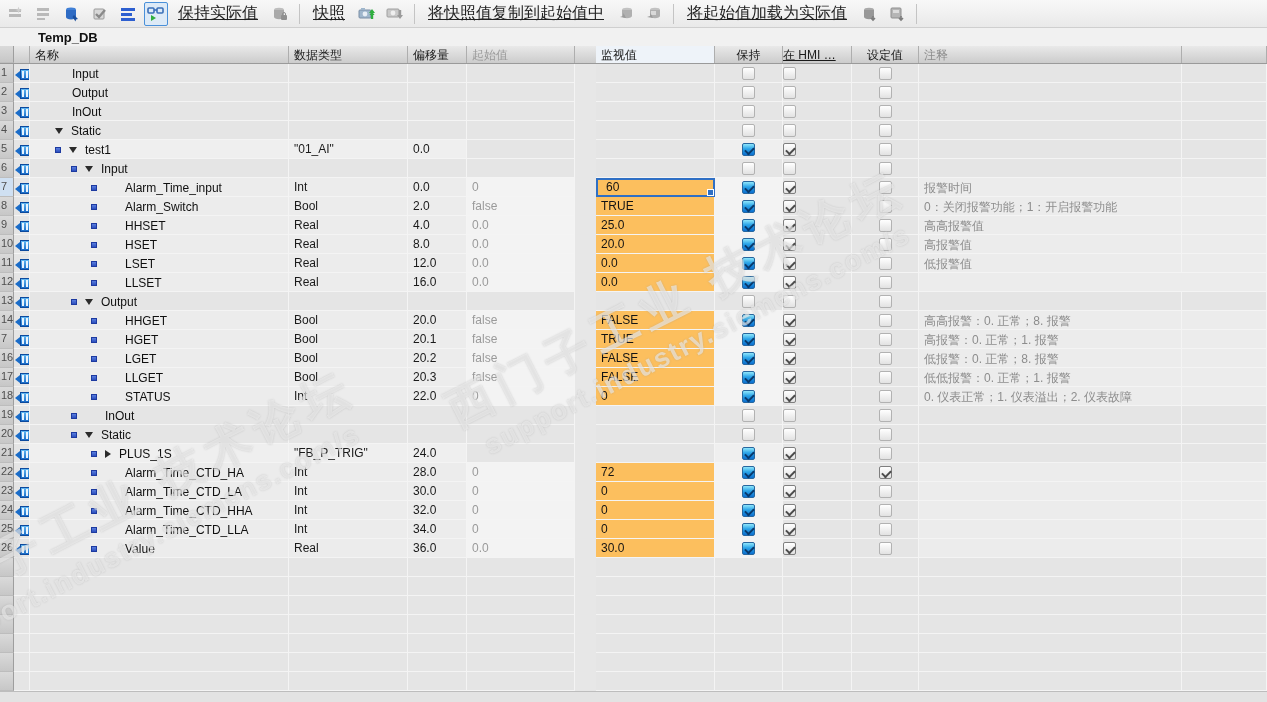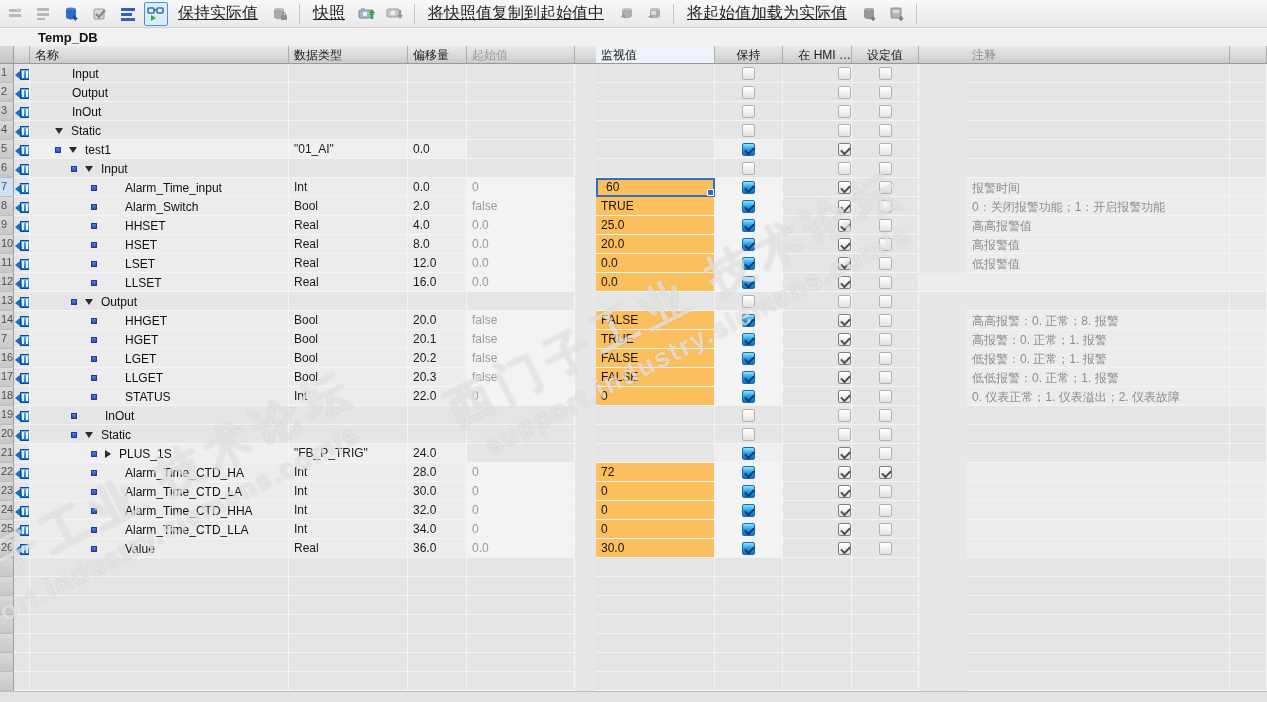--- a/index.html
+++ b/index.html
@@ -46,23 +46,23 @@
   .c-name{ width:259px; display:flex; align-items:center; }
   .c-type{ width:119px; }
   .c-off{ width:59px; }
   .c-start{ width:108px; color:#9a9a9a; }
   .c-mon{ width:119px; color:#141414; position:relative;margin-left:21px; }
   .c-mon.orange{ background:#fcbf5e; }
   .c-mon.selcell{ outline:2px solid #2f6fc4; outline-offset:-2px;padding-left:10px; }
   .c-mon.selcell::after{ content:''; position:absolute; right:0; bottom:0; width:5px; height:5px;
                          background:#2f6fc4; border:1px solid #fff; }
   .c-ret{ width:68px; text-align:center; padding-left:0; }
-  .c-hmi{ width:69px; text-align:right; padding-left:0; }
+  .c-hmi{ width:69px; text-align:left; padding-left:0;text-decoration:underline; }
   .c-set{ width:67px; text-align:center; padding-left:0; }
-  .c-com{ width:263px; color:#8d8d8d;margin-left:48px; }
+  .c-com{ width:263px; color:#8d8d8d; }
   .c-extra{ flex:1; }
 
   
   .sp{ display:inline-block; height:1px; }
   .msq{ display:inline-block; width:6px; height:6px; background:linear-gradient(#5a7ede,#2c4fbe); border:1px solid #1d3aa0; flex:none; }
   .expd{ width:0; height:0; border-left:4px solid transparent; border-right:4px solid transparent; border-top:6px solid #2b2b2b; flex:none; }
   .expr{ width:0; height:0; border-top:4px solid transparent; border-bottom:4px solid transparent; border-left:6px solid #2b2b2b; flex:none; }
   .nm{ color:#101010; }
 
   .varicon{ position:relative; display:inline-block; width:10px; height:11px; margin-left:5px; margin-top:3px;
@@ -522,21 +522,21 @@
           <span class="sp" style="width: 28px;"></span>
           <span class="nm">LGET</span>
         </div>
         <div class="cell c-type">Bool</div>
         <div class="cell c-off">20.2</div>
         <div class="cell c-start">false</div>
         <div class="cell c-mon orange">FALSE</div>
         <div class="cell c-ret"><span class="cb blue"></span></div>
         <div class="cell c-hmi"><span class="cb gray"></span></div>
         <div class="cell c-set"><span class="cb off"></span></div>
-        <div class="cell c-com">低报警：0. 正常；1. 报警</div>
+        <div class="cell c-com">低报警：0. 正常；8. 报警</div>
         <div class="cell c-extra"></div>
       </div>
       <div class="row en">
         <div class="cell c-num">17</div>
         <div class="cell c-icon"><span class="varicon"></span></div>
         <div class="cell c-name">
           <span class="sp" style="width: 56px;"></span>
           <span class="msq"></span>
           <span class="sp" style="width: 28px;"></span>
           <span class="nm">LLGET</span>

